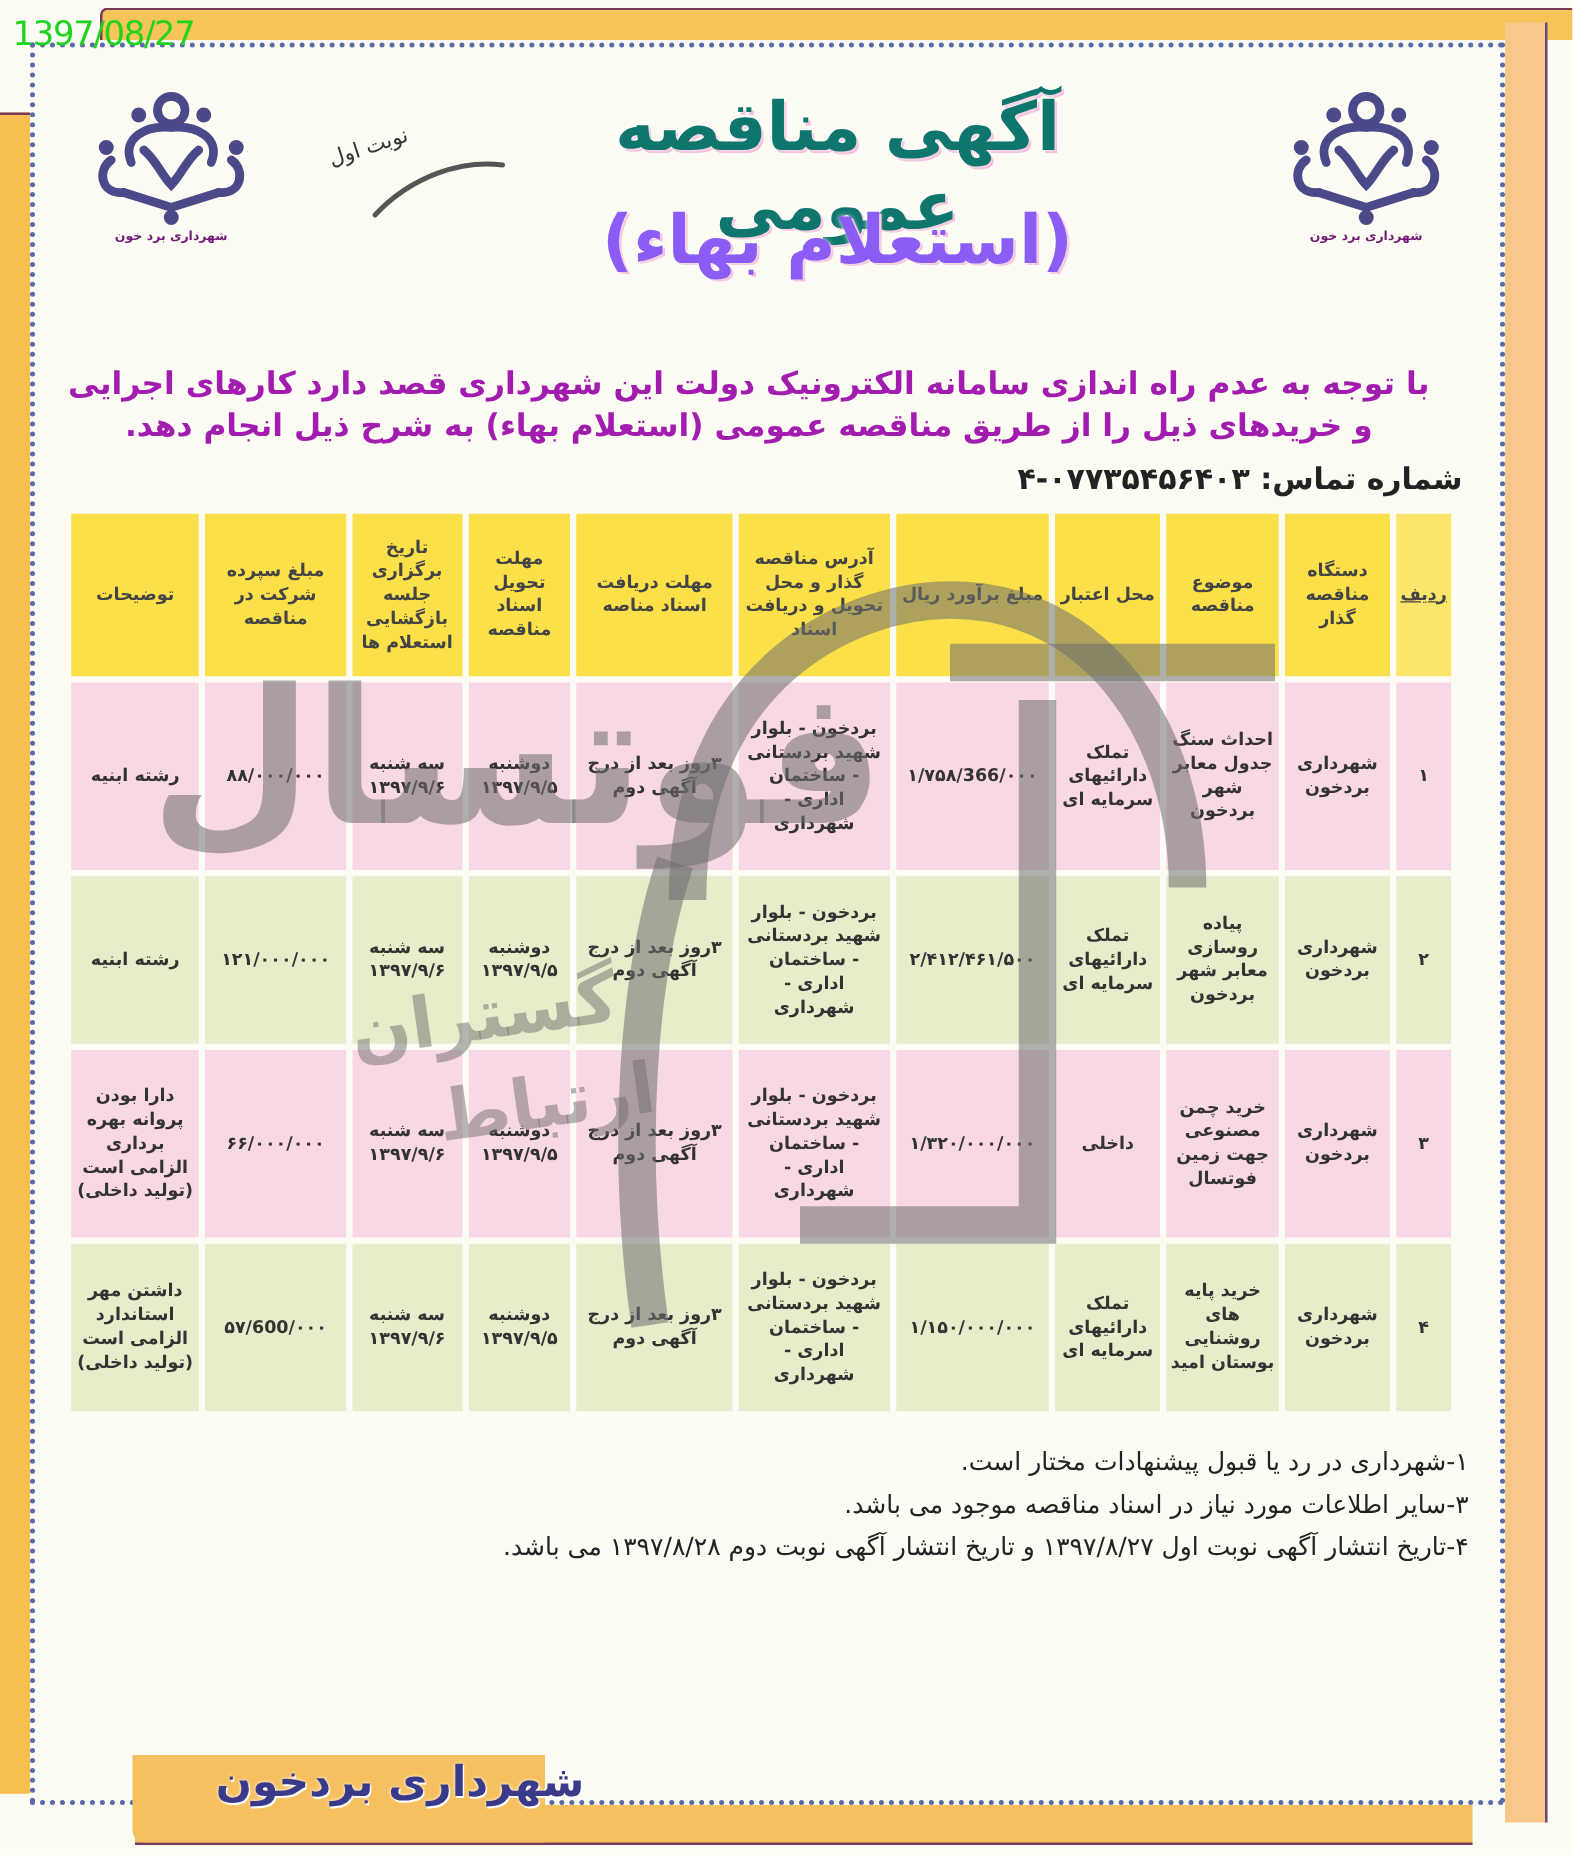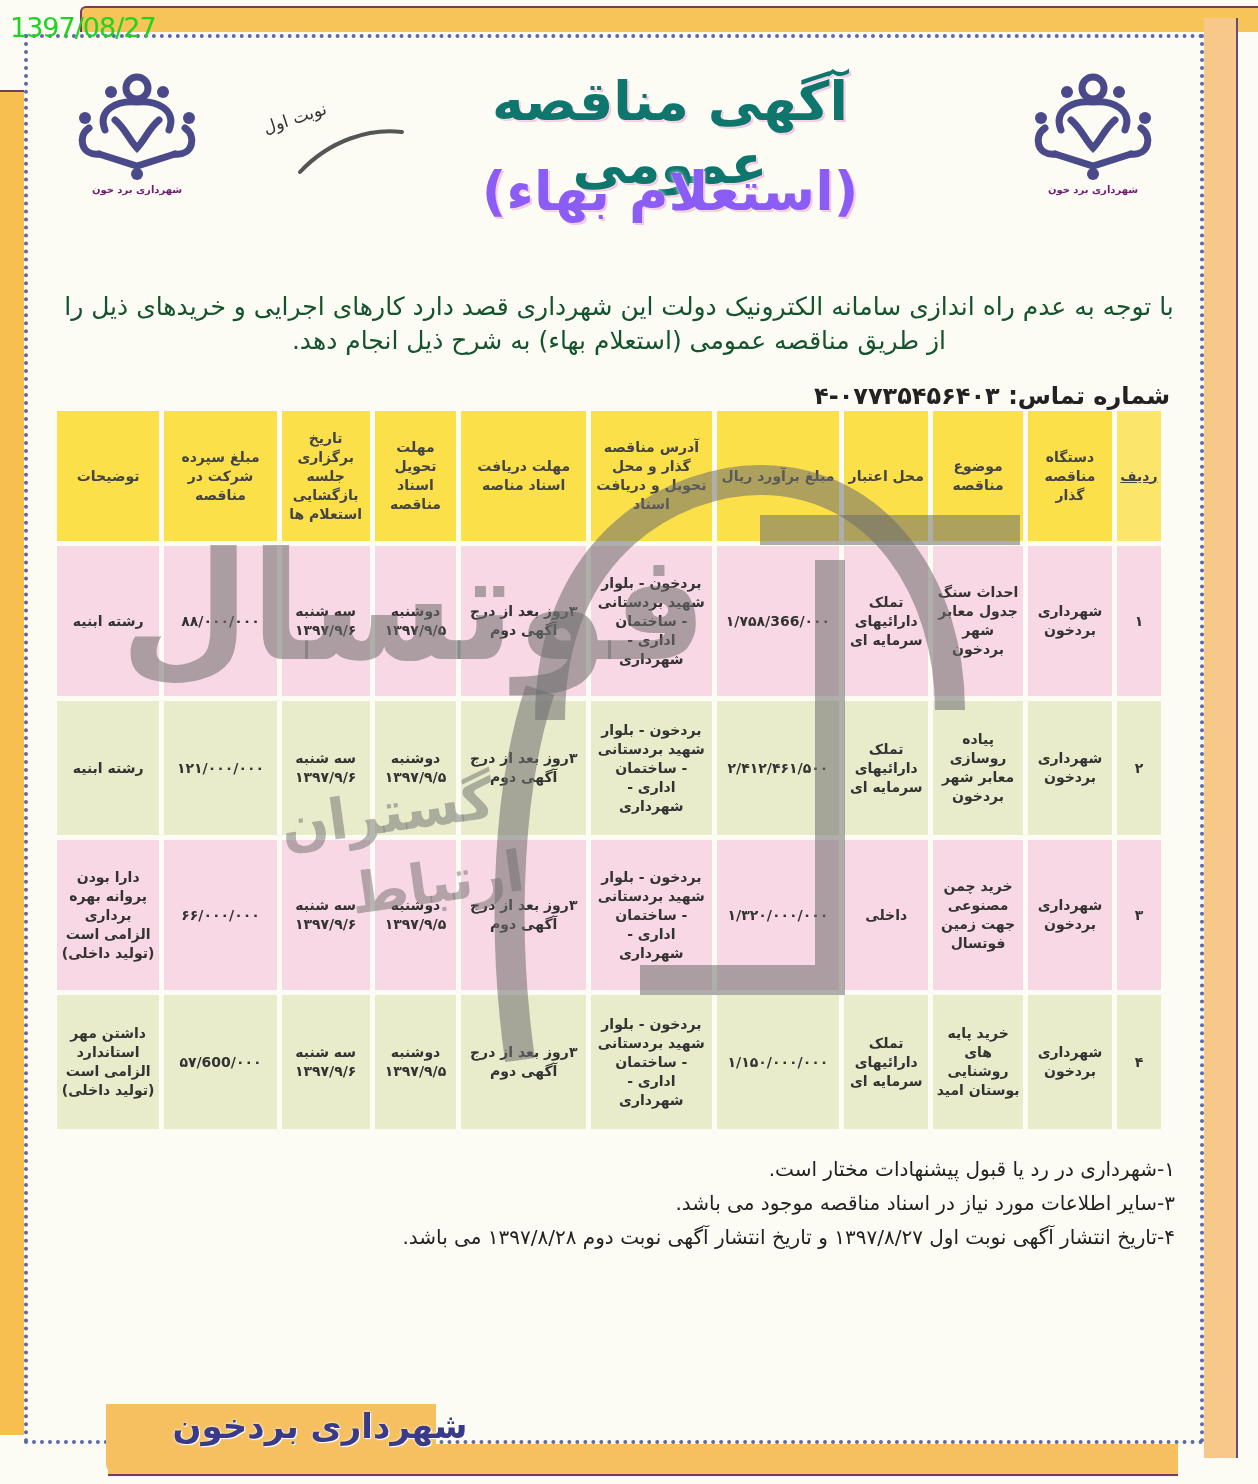--- a/index.html
+++ b/index.html
@@ -34,23 +34,23 @@
 
   
   .title-main { position: absolute; left: 420px; top: 70px; width: 500px; text-align: center;
     font-size: 54px; font-weight: bold; color: #0f766e; direction: rtl; z-index: 5;
     text-shadow: 0 0 4px #fff, 2px 2px 0 #f5b8d6; }
   .title-sub { position: absolute; left: 420px; top: 160px; width: 500px; text-align: center;
     font-size: 54px; font-weight: bold; color: #8b5cf6; direction: rtl; z-index: 5;
     text-shadow: 0 0 4px #fff, 2px 2px 0 #f5b8d6; }
 
   
-  .intro { position: absolute; left: 64px; top: 290px; width: 1110px; direction: rtl; text-align: center;
-    font-size: 25px; font-weight: normal; color: #14532d; line-height: 34px; z-index: 5; }
-  .contact { position: absolute; left: 600px; top: 382px; width: 570px; direction: rtl; text-align: right;
+  .intro { position: absolute; left: 44px; top: 290px; width: 1110px; direction: rtl; text-align: center;
+    font-size: 25px; font-weight: bold; color: #a21caf; line-height: 34px; z-index: 5; }
+  .contact { position: absolute; left: 600px; top: 369px; width: 570px; direction: rtl; text-align: right;
     font-size: 24px; color: #222; font-weight: bold; z-index: 5; }
 
   
   .tbl { position: absolute; left: 52px; top: 406px; width: 1114px; direction: rtl;
     border-collapse: separate; border-spacing: 5px; z-index: 3; font-size: 14px; font-weight: bold; }
   .tbl td, .tbl th { text-align: center; vertical-align: middle; line-height: 19px; padding: 4px 3px; color: #333; }
   .tbl th { background: #fbe04a; height: 130px; color: #444; }
   .tbl th.th-first { background: #fbe56a; text-decoration: underline; }
   .tbl tr.pink td { background: #f8d8e4; height: 150px; }
   .tbl tr.green td { background: #e8eccb; height: 134px; }

